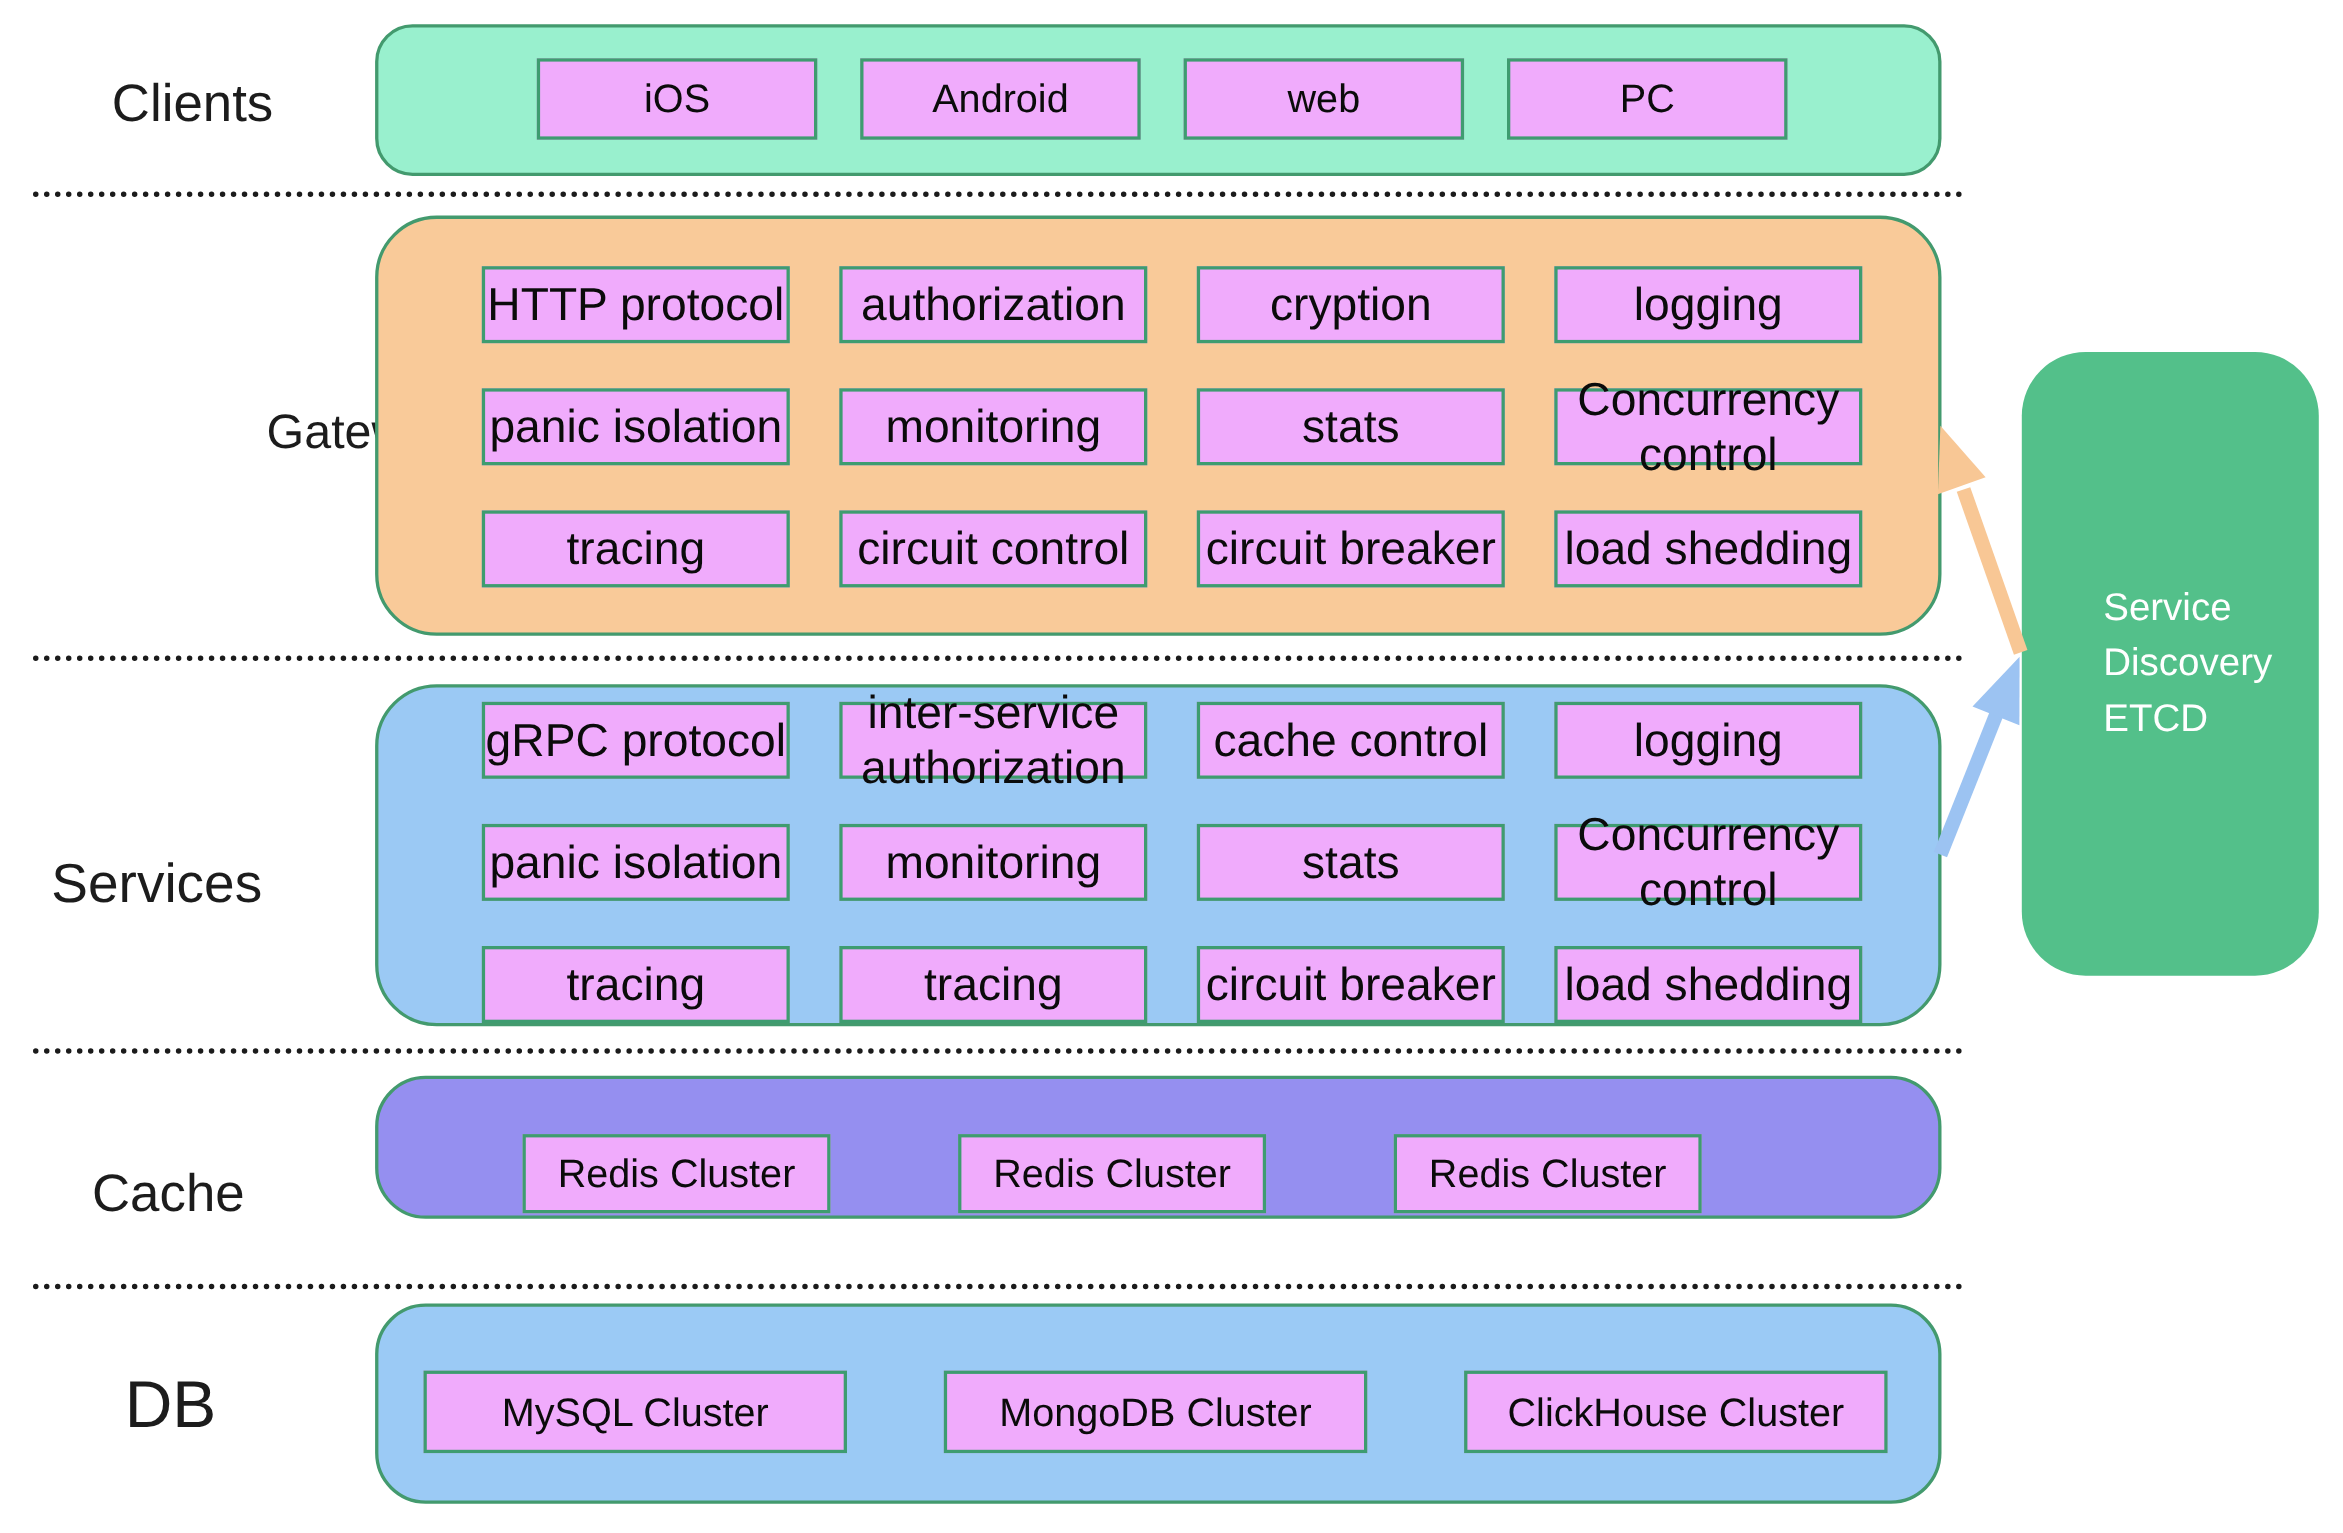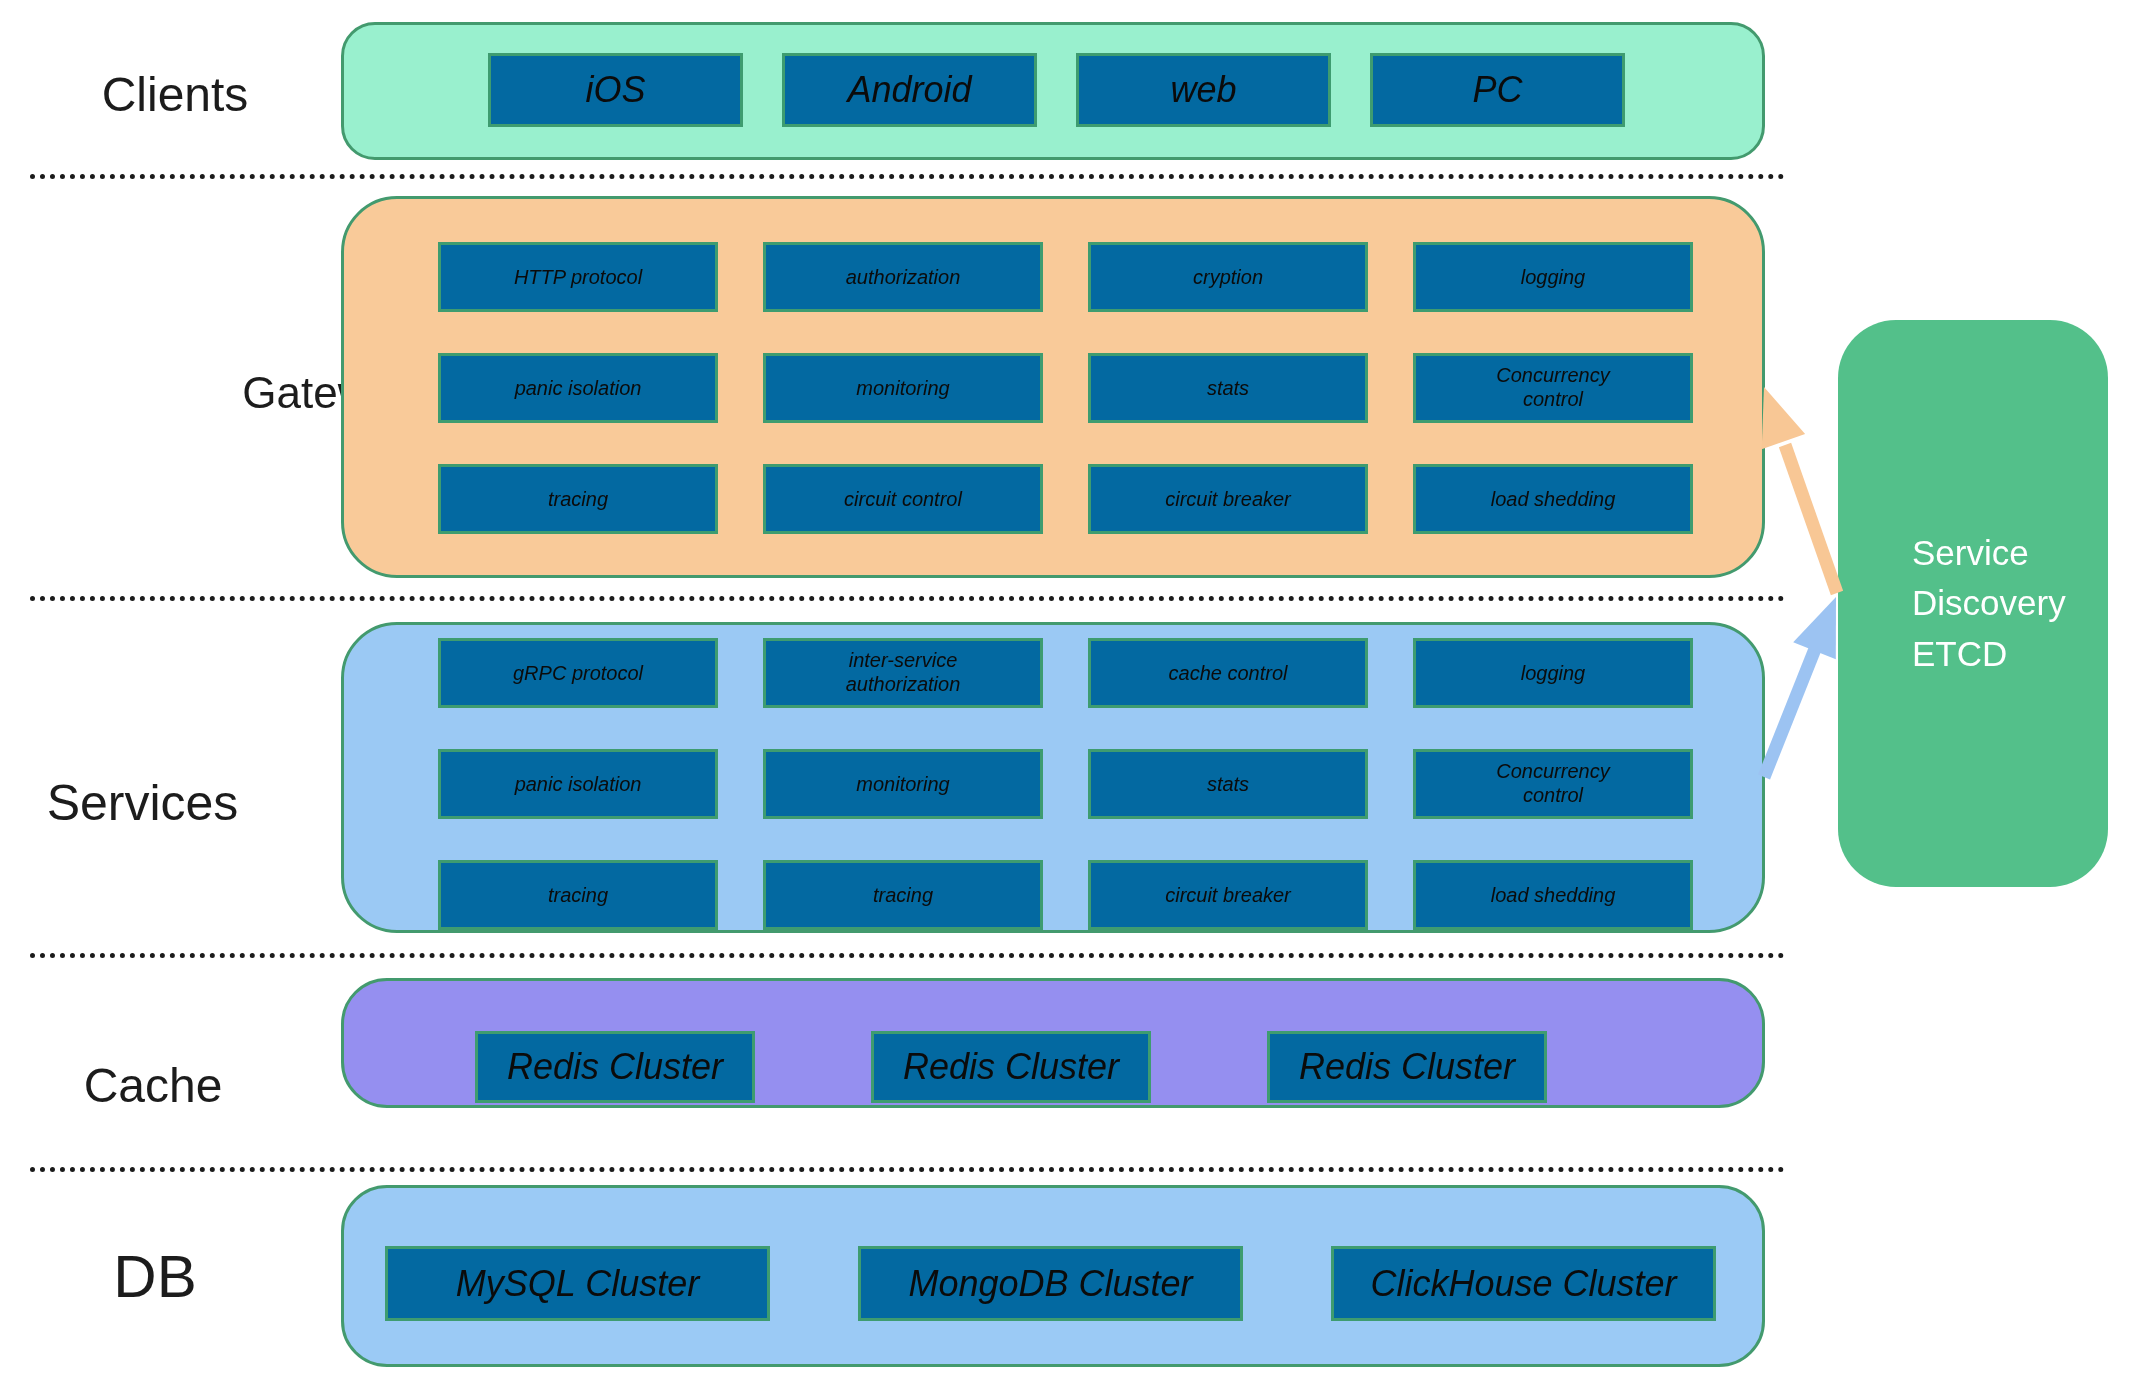--- a/index.html
+++ b/index.html
@@ -20,33 +20,33 @@
 
   
   .band{position:absolute;left:341px;width:1424px;border:3px solid var(--band-border,#439A6E);box-sizing:border-box;}
   .b-clients{top:22px;height:138px;border-radius:34px;background:var(--clients-fill,#99F0CE);}
   .b-api{top:196px;height:382px;border-radius:56px;background:var(--api-gateway-fill,#F9CA99);}
   .b-services{top:622px;height:311px;border-radius:56px;background:var(--services-fill,#9BC9F4);}
   .b-cache{top:978px;height:130px;border-radius:46px;background:var(--cache-fill,#958FF0);}
   .b-db{top:1185px;height:182px;border-radius:46px;background:var(--db-fill,#9BCAF5);}
 
   
-  .cell{background:#0369a1;border:3px solid var(--box-border,#3E9C70);box-sizing:border-box;
+  .cell{background:#f0abfc;border:3px solid var(--box-border,#3E9C70);box-sizing:border-box;
         display:flex;align-items:center;justify-content:center;text-align:center;
-        white-space:pre-line;color:#0b0b0b;line-height:1.15;font-style:italic;}
+        white-space:pre-line;color:#0b0b0b;line-height:1.15;}
   .cell.twoline{font-size:26px;line-height:1.18;text-align:center;}
 
   .boxrow{position:absolute;display:flex;}
   .clients-row{left:144px;top:28px;gap:39px;}
   .clients-row .cell{width:255px;height:74px;font-size:36px;}
 
   .grid{position:absolute;display:grid;grid-template-columns:repeat(4,280px);column-gap:45px;}
   .api-grid{left:94px;top:43px;row-gap:41px;}
   .services-grid{left:94px;top:13px;row-gap:41px;}
-  .api-grid .cell,.services-grid .cell{width:280px;height:70px;font-size:20px;}
+  .api-grid .cell,.services-grid .cell{width:280px;height:70px;font-size:42px;}
 
   .cache-row{left:131px;top:50px;gap:116px;}
   .cache-row .cell{width:280px;height:72px;font-size:36px;}
   .db-row{left:41px;top:58px;gap:88px;}
   .db-row .cell{width:385px;height:75px;font-size:36px;}
 
   
   .etcd{position:absolute;left:1838px;top:320px;width:270px;height:567px;border-radius:58px;
         background:var(--etcd-fill,#53C08A);}
   .etcd-label{position:absolute;left:42px;top:50%;transform:translateY(-50%);

